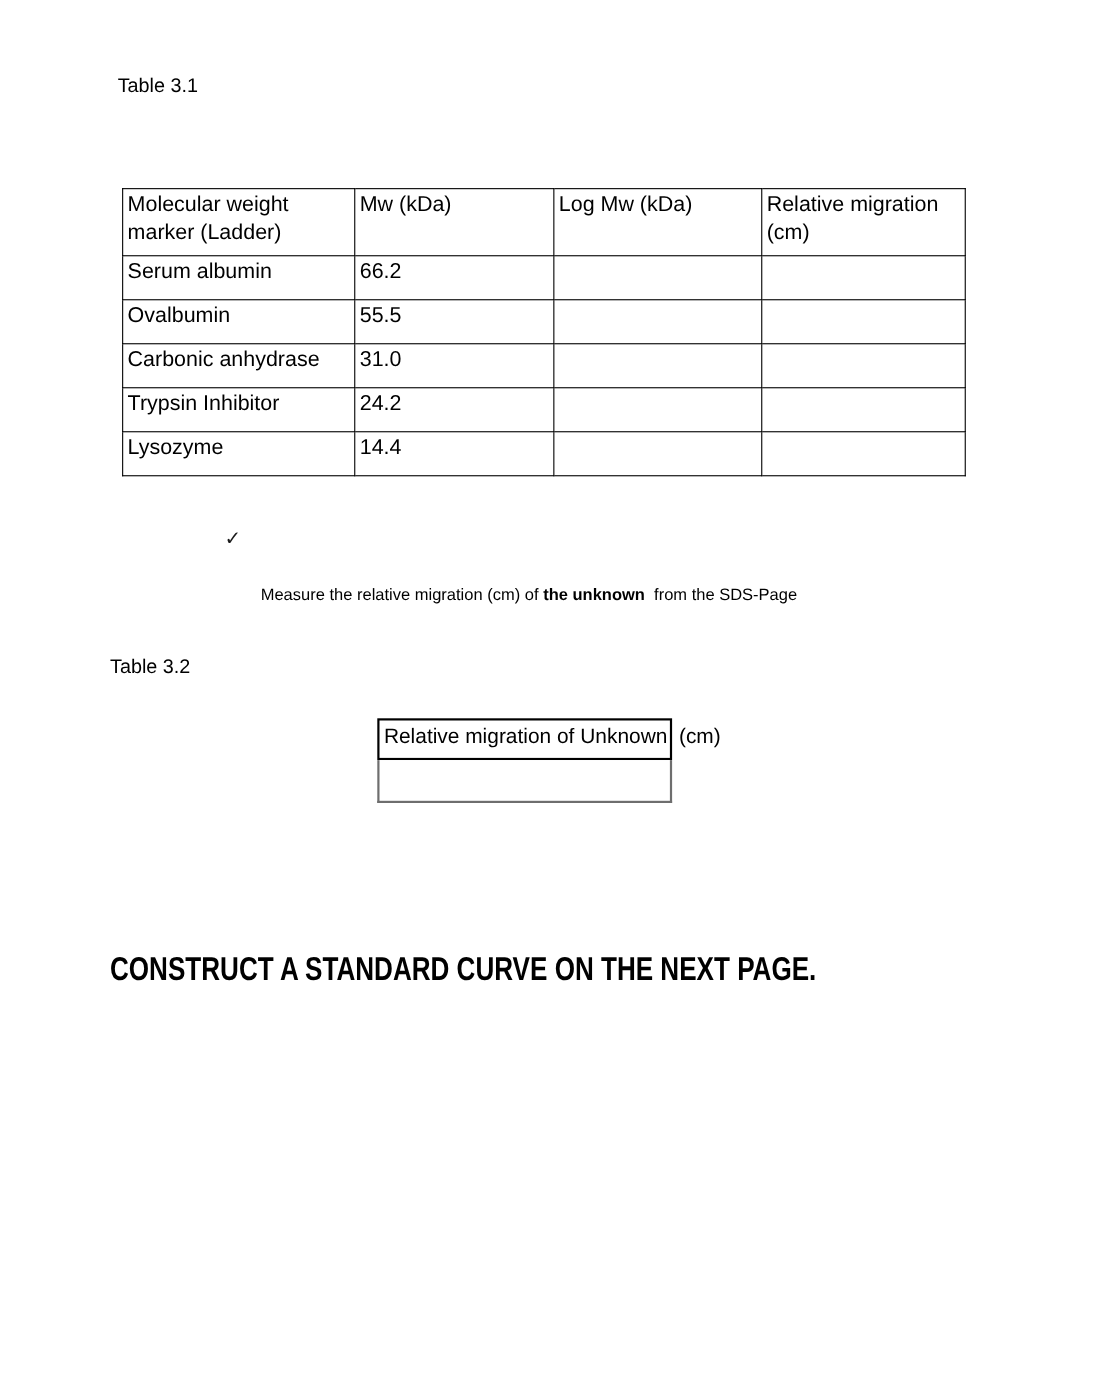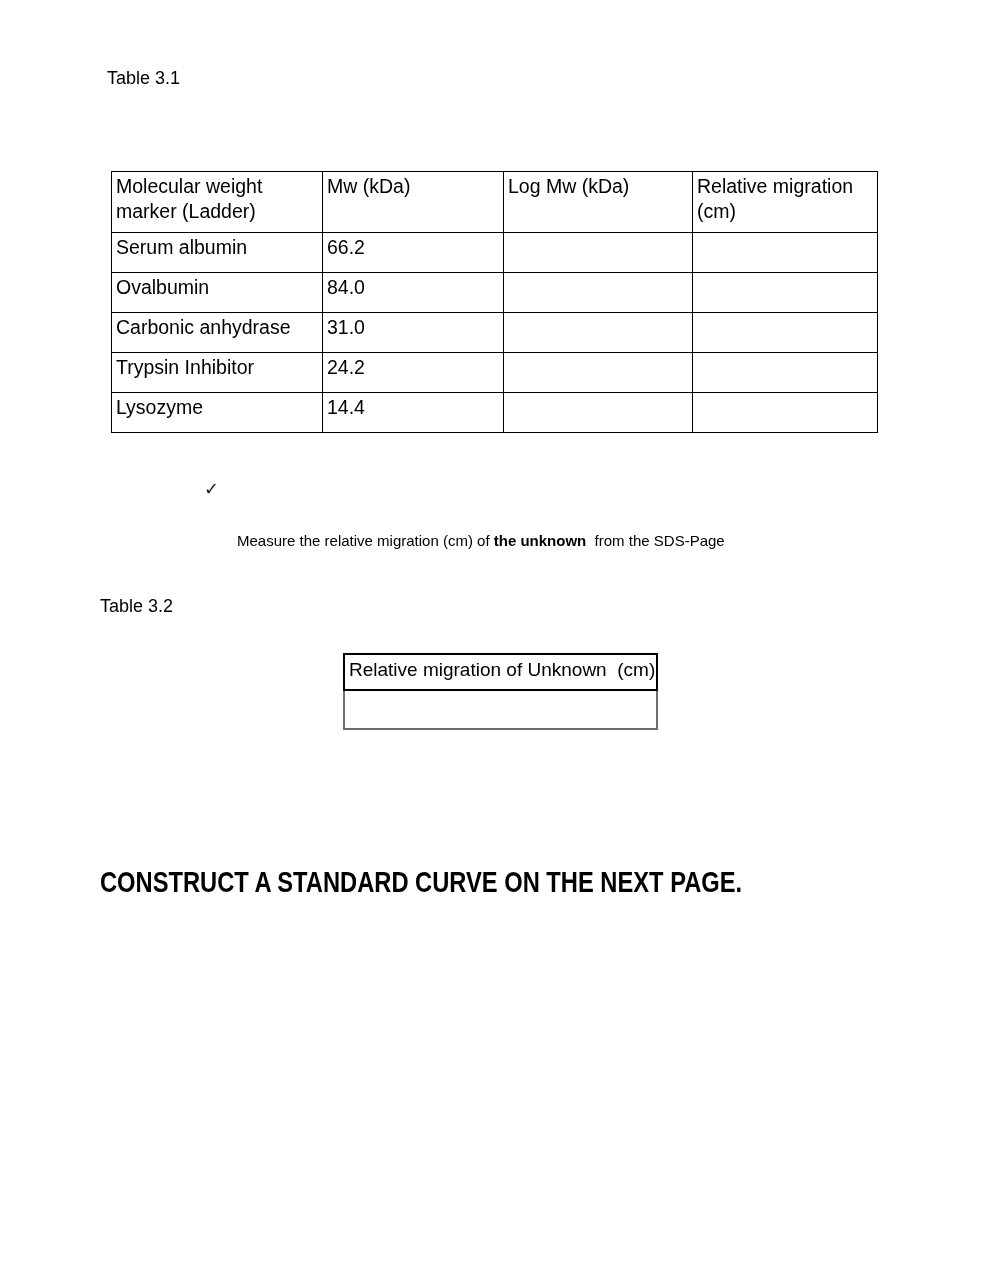--- a/index.html
+++ b/index.html
@@ -60,21 +60,21 @@
     line-height: 25.5px;
     white-space: pre-wrap;
   }
   .b { font-weight: bold; }
 
   
   .t32 {
     position: absolute;
     left: 343px;
     top: 653px;
-    width: 315px;
+    width: 268px;
   }
   .t32-head {
     box-sizing: border-box;
     border: 2px solid #000000;
     height: 38px;
     padding: 4px 0 0 4px;
     font-size: 19px;
     white-space: pre;
   }
   .t32-value {
@@ -119,21 +119,21 @@
         <td>Relative migration (cm)</td>
       </tr>
       <tr class="t31-row">
         <td>Serum albumin</td>
         <td>66.2</td>
         <td></td>
         <td></td>
       </tr>
       <tr class="t31-row">
         <td>Ovalbumin</td>
-        <td>84.0</td>
+        <td>55.5</td>
         <td></td>
         <td></td>
       </tr>
       <tr class="t31-row">
         <td>Carbonic anhydrase</td>
         <td>31.0</td>
         <td></td>
         <td></td>
       </tr>
       <tr class="t31-row">

